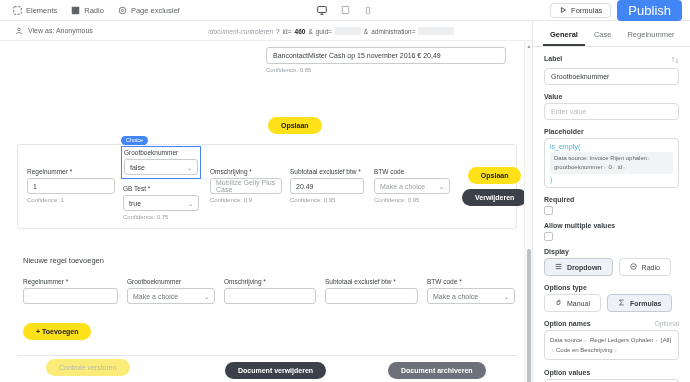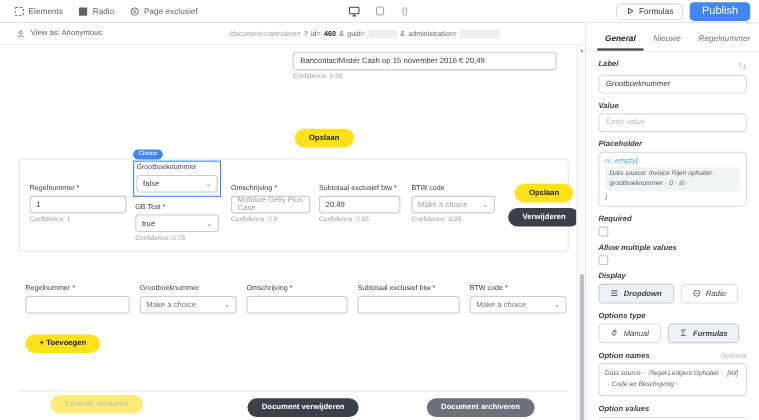--- a/index.html
+++ b/index.html
@@ -36,21 +36,21 @@
   .tb-right { margin-left: auto; display: flex; align-items: center; gap: 6px; padding-right: 2px; }
   .btn-preview {
     display: flex; align-items: center; gap: 4px;
     border: 1px solid #dadce0; background: #fff;
     border-radius: 4px; padding: 2px 8px;
     font-size: 7.5px; color: #3c4043; cursor: pointer;
   }
   .btn-publish {
     background: #4285f4; color: #fff; border: none;
     border-radius: 4px; padding: 3px 11px;
-    font-size: 10px; cursor: pointer; font-family: inherit;
+    font-size: 13px; cursor: pointer; font-family: inherit;
   }
 
   
   .body { flex: 1; display: flex; min-height: 0; }
 
   
   .canvas {
     width: 533px; min-width: 533px;
     background: #ffffff;
     position: relative;
@@ -175,21 +175,21 @@
     font-size: 5px; color: #9aa0a6; text-align: center; line-height: 6px;
   }
   .cscroll-thumb {
     position: absolute; left: 2px; width: 4px; top: 208px; height: 135px;
     background: #bdc1c6; border-radius: 2px; cursor: pointer;
   }
 
   
   .panel {
     flex: 1; background: #ffffff; display: flex; flex-direction: column;
-    min-width: 0; overflow: hidden; font-style: italic;
+    min-width: 0; overflow: hidden;
   }
   .ptabs {
     display: flex; gap: 2px; padding: 6px 10px 0 10px;
     border-bottom: 1px solid #e4e6eb;
   }
   .ptab {
     font-size: 7.5px; color: #70757a; padding: 3px 7px 5px 7px;
     cursor: pointer; white-space: nowrap;
   }
   .ptab.active { color: #202124; border-bottom: 2px solid #3c4043; font-weight: bold; }
@@ -386,20 +386,21 @@
             <div class="conf">Confidence: 0.95</div>
           </div>
 
           <div class="c-actions">
             <button class="btn-yellow">Opslaan</button>
             <button class="btn-dark">Verwijderen</button>
           </div>
         </div>
 
         <div class="newrow">
+          <div class="newrow-title">Nieuwe regel toevoegen</div>
           <div class="nr-grid">
             <div class="nr-col-1">
               <div class="field-label">Regelnummer *</div>
               <div class="inp-txt"></div>
             </div>
             <div class="nr-col-2">
               <div class="field-label">Grootboeknummer</div>
               <div class="sel">
                 <span style="color:#70757a">Make a choice</span>
                 <span class="cv">⌄</span>
@@ -442,21 +443,21 @@
 
       <div class="cscroll">
         <div class="cscroll-arrow">▲</div>
         <div class="cscroll-thumb"></div>
       </div>
     </div>
 
     <div class="panel">
       <div class="ptabs">
         <div class="ptab active">General</div>
-        <div class="ptab">Nieuwe</div>
+        <div class="ptab">Case</div>
         <div class="ptab">Regelnummer</div>
         <div class="ptab dim">Events</div>
       </div>
 
       <div class="pbody">
 
         <div class="p-row-head">
           <div class="p-lbl">Label</div>
           <span class="mini-ico">
             <svg viewBox="0 0 12 12" width="8" height="8" fill="none" stroke="#b5b9be" stroke-width="1">

